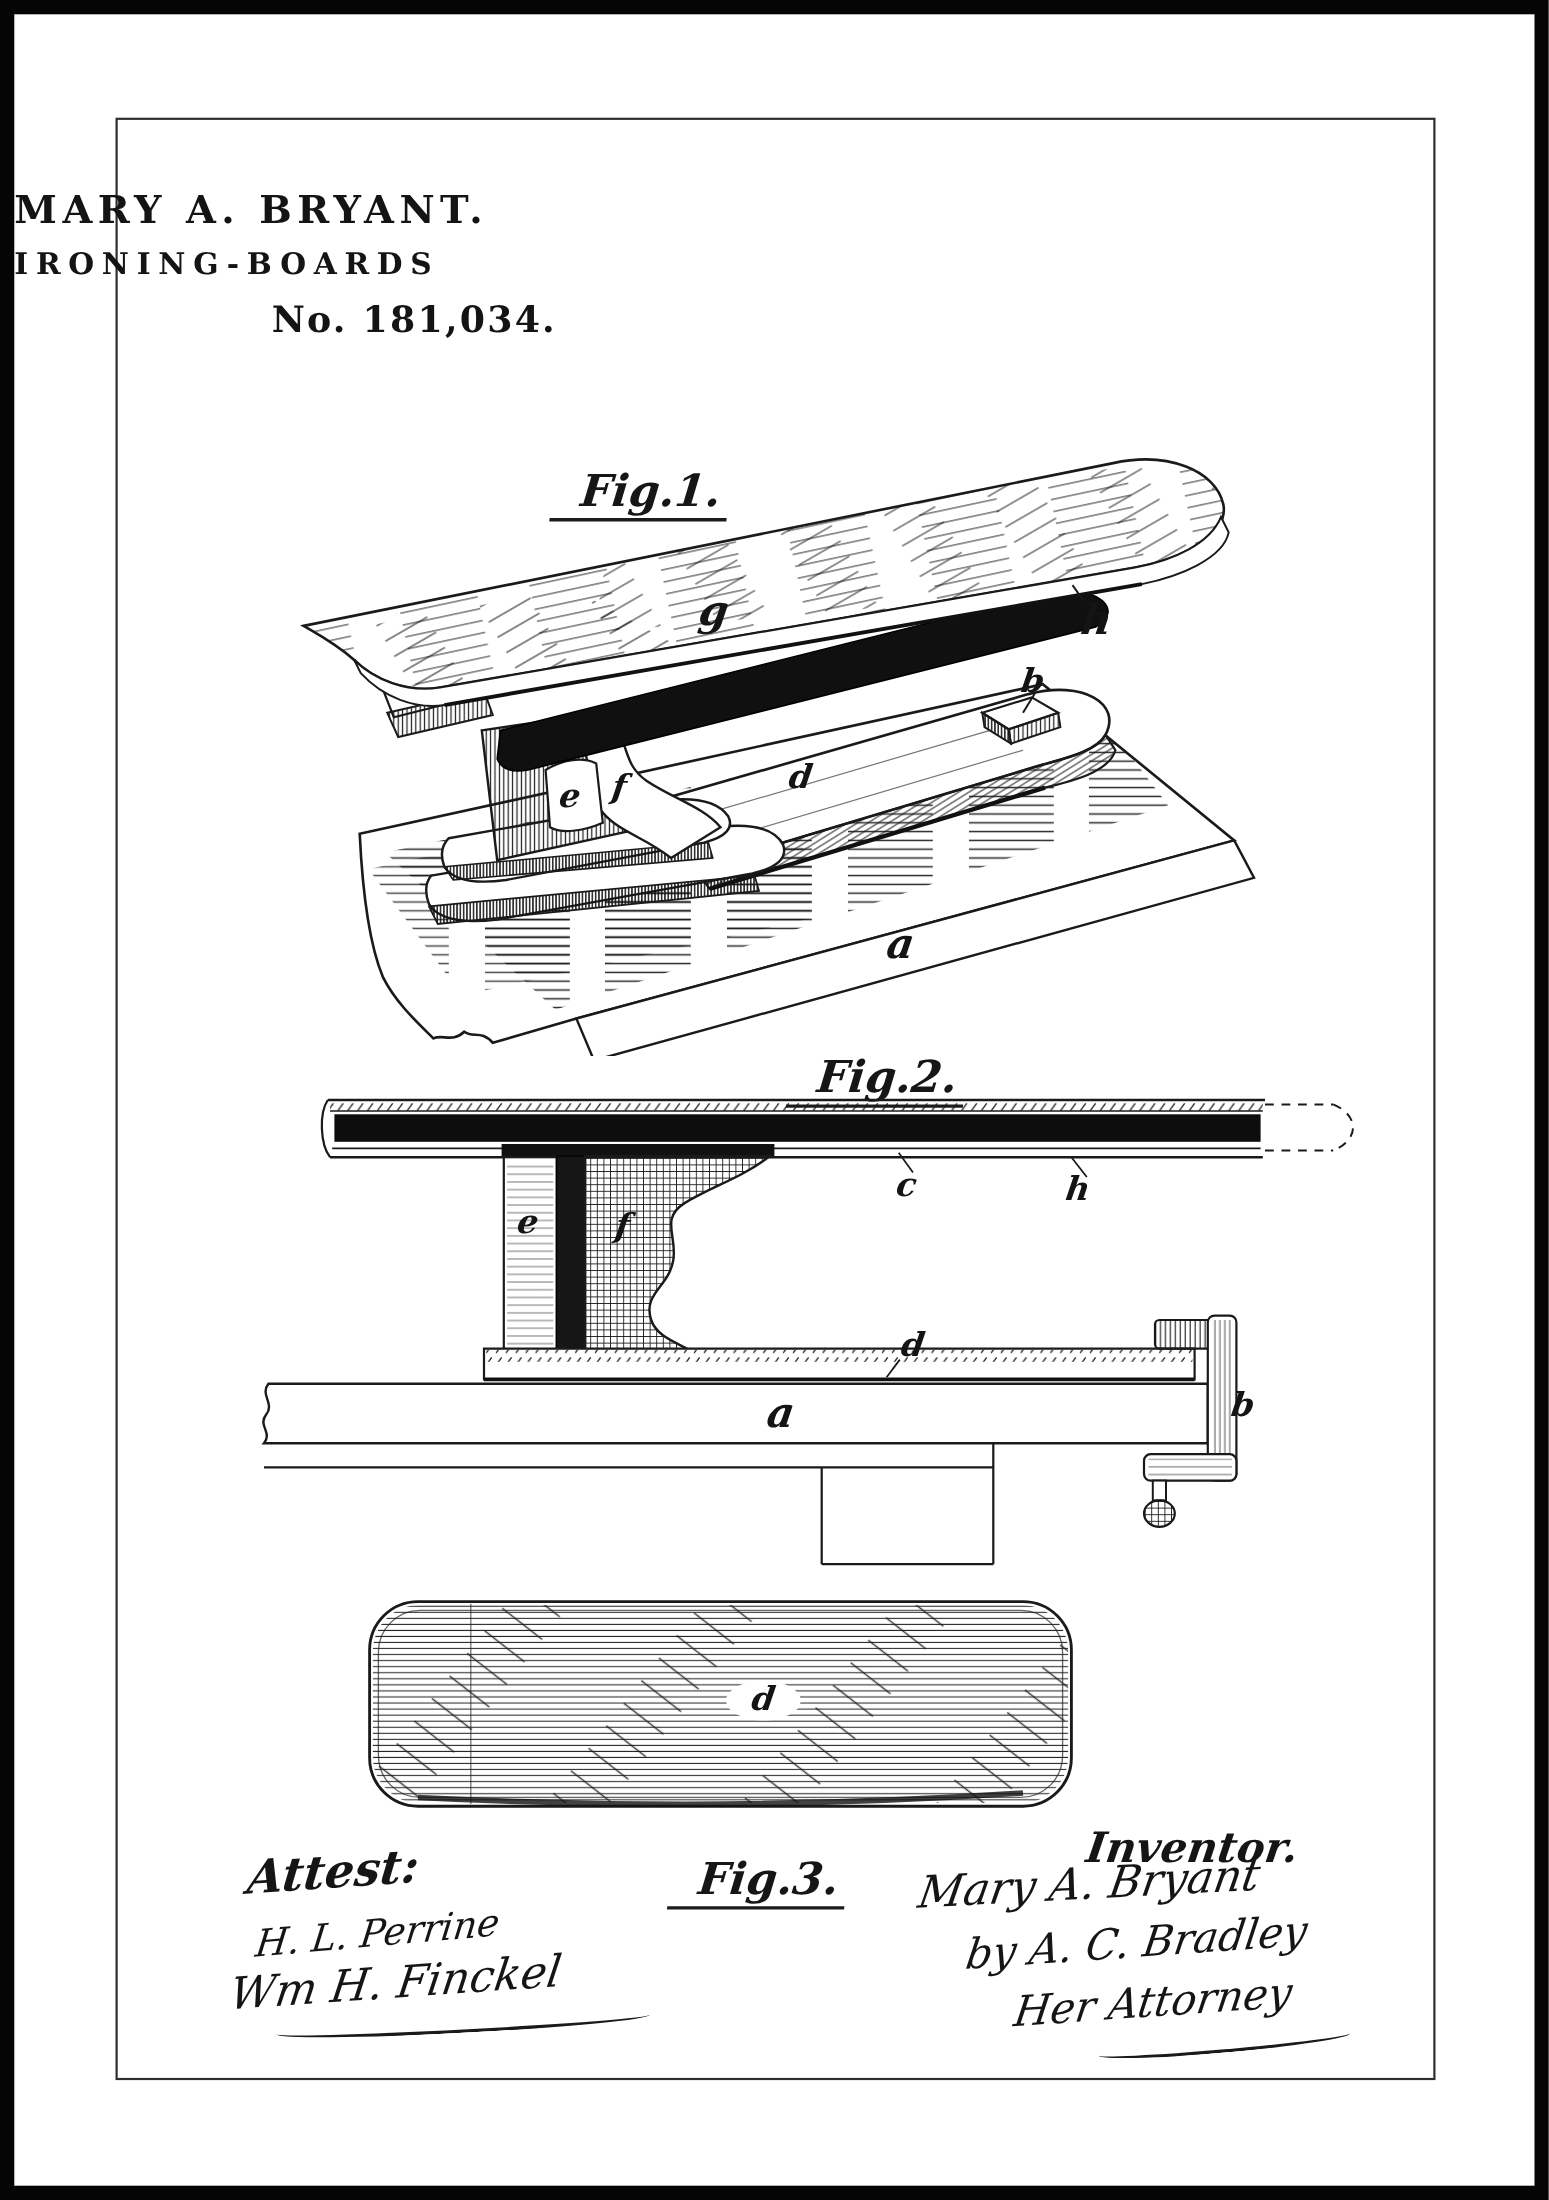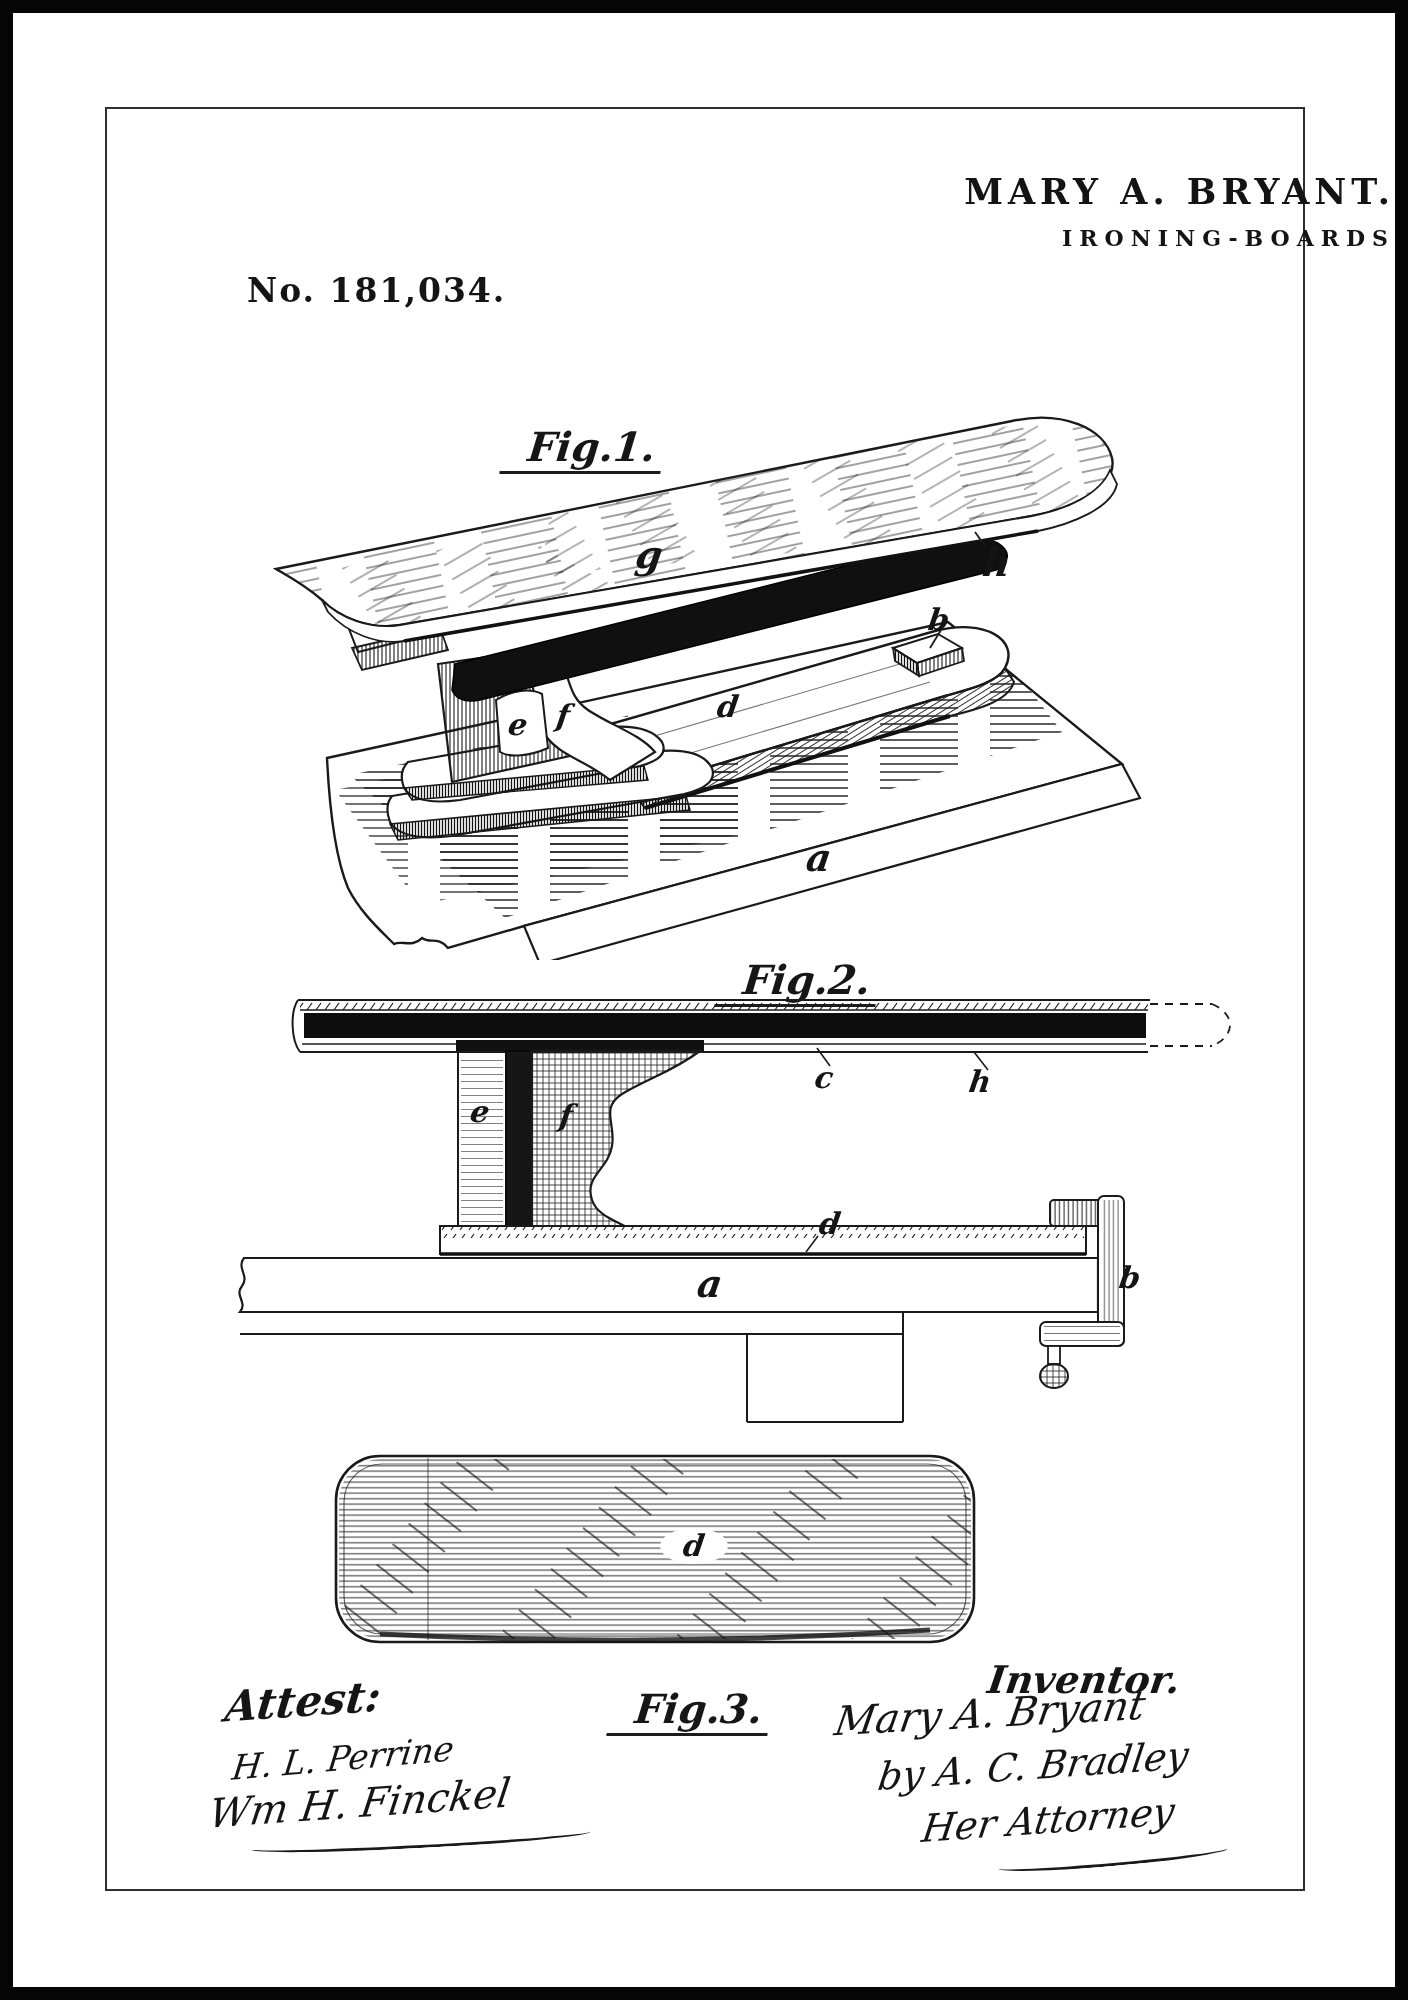--- a/index.html
+++ b/index.html
@@ -1,22 +1,22 @@
 <!DOCTYPE html>
 <html><head>
 <meta charset="utf-8">
 <style>
   html,body{margin:0;padding:0;background:#e8e8e8;}
   .poster{position:relative;width:1408px;height:2000px;background:#050505;overflow:hidden;}
   .page{position:absolute;inset:13px;background:#ffffff;}
   .abs{position:absolute;}
   .inner-frame{position:absolute;left:92px;top:94px;right:90px;bottom:96px;border:2px solid #2e2e2e;}
   .hdr{font-family:"DejaVu Serif","Liberation Serif",serif;font-weight:700;color:#141414;white-space:nowrap;}
-  .title{left:0;top:158px;width:100%;text-align:right;font-size:35px;letter-spacing:5px;}
-  .subtitle{left:0;top:212px;width:100%;text-align:right;font-size:22px;letter-spacing:7px;}
+  .title{left:0;top:158px;width:100%;text-align:left;font-size:35px;letter-spacing:5px;}
+  .subtitle{left:0;top:212px;width:100%;text-align:left;font-size:27px;letter-spacing:7px;}
   .patno{left:204px;top:258px;font-size:33px;letter-spacing:2px;margin-left:30px;}
   .patdate{left:772px;top:261px;font-size:31px;letter-spacing:1px;}
   .figcap{font-family:"DejaVu Serif","Liberation Serif",serif;font-style:italic;font-weight:700;
           font-size:40px;color:#161616;text-align:center;white-space:nowrap;}
   .figcap span{display:inline-block;border-bottom:3px solid #1c1c1c;padding:0 8px 1px 26px;transform:skewX(-6deg);}
   .pl{font-family:"DejaVu Serif","Liberation Serif",serif;font-style:italic;font-weight:700;color:#141414;
       transform:translate(-50%,-50%) skewX(-8deg);white-space:nowrap;line-height:1;}
   .pl-lg{font-size:38px;}
   .pl-md{font-size:30px;}
   .sig{font-family:"DejaVu Serif","Liberation Serif",serif;font-style:italic;color:#151515;white-space:nowrap;line-height:1;}

